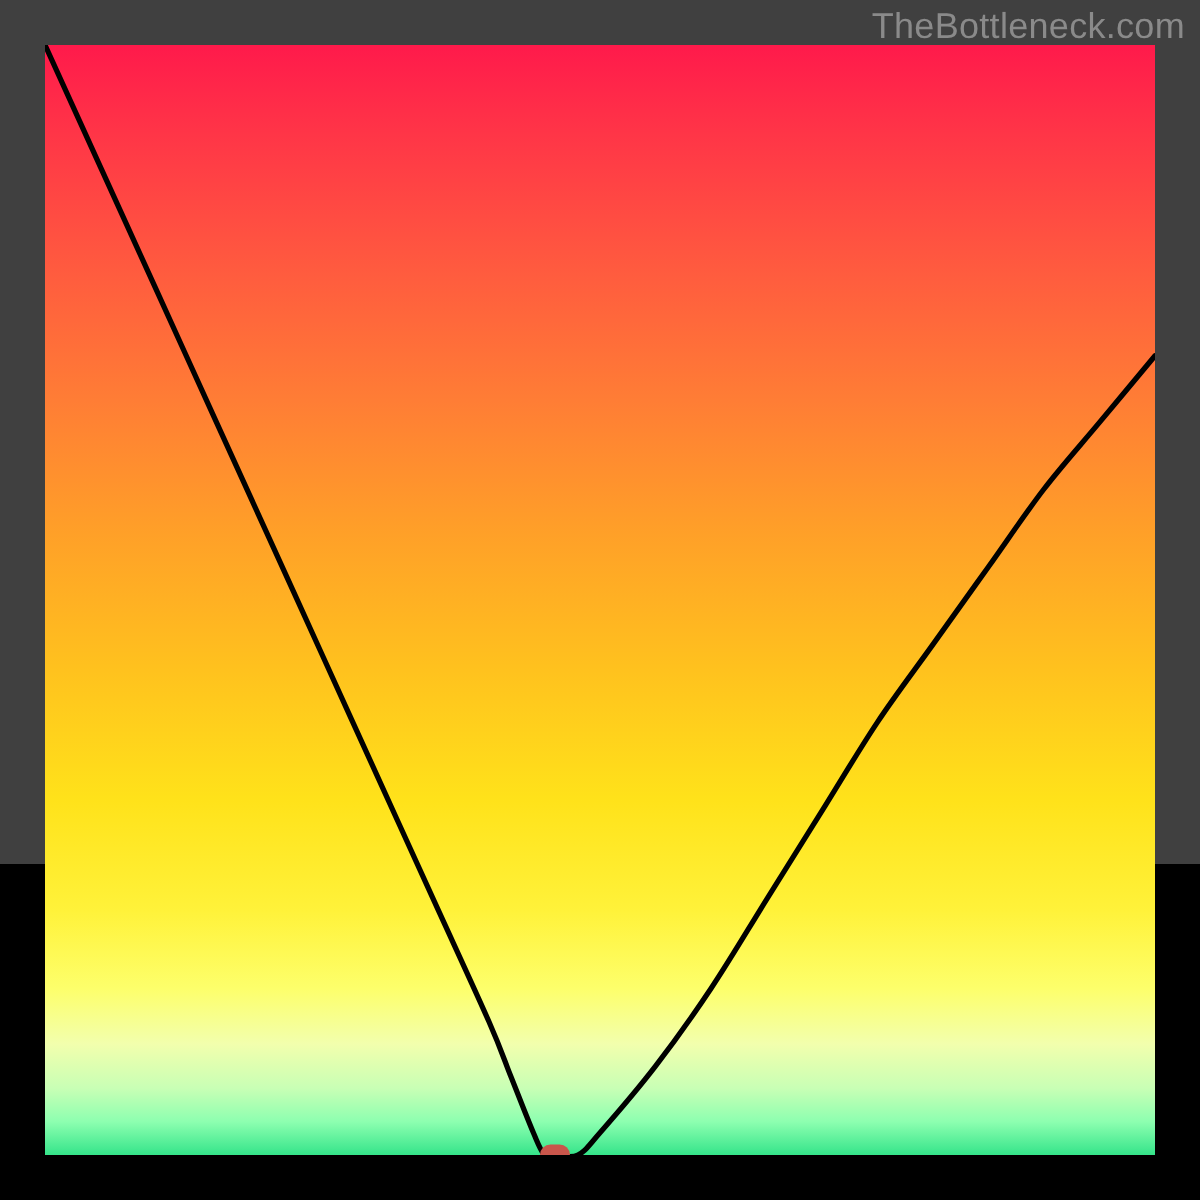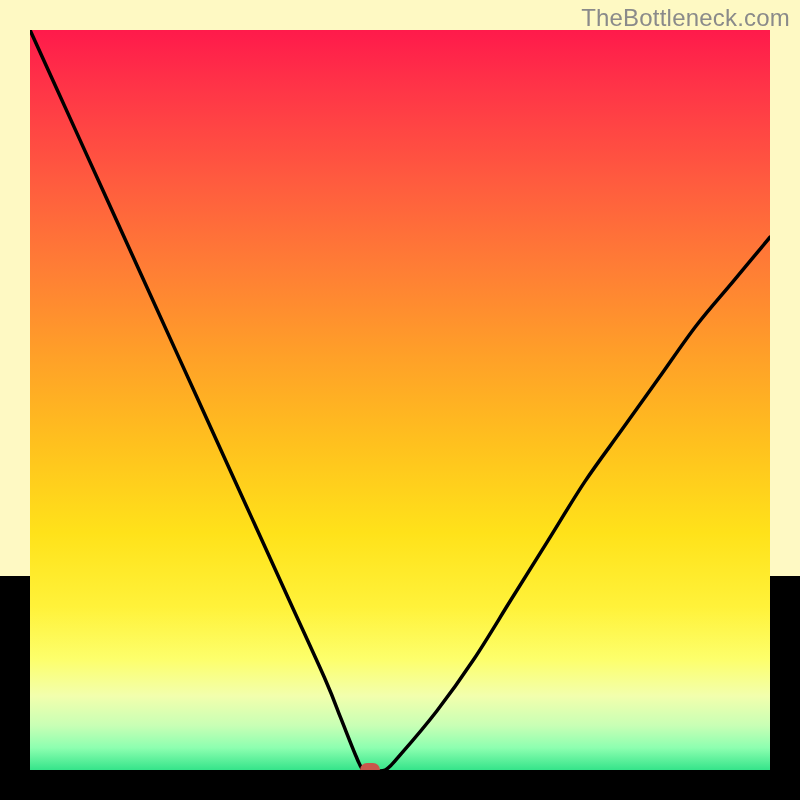--- a/index.html
+++ b/index.html
@@ -8,21 +8,21 @@
     width: 800px;
     height: 800px;
     overflow: hidden;
     background: #000;
     font-family: Arial, Helvetica, sans-serif;
   }
   .frame {
     position: relative;
     width: 800px;
     height: 576px;
-    background: #fef9c3;
+    background: #404040;
   }
   .plot {
     position: absolute;
     left: 30px;
     top: 30px;
     width: 740px;
     height: 740px;
     overflow: hidden;
   }
   .gradient {

